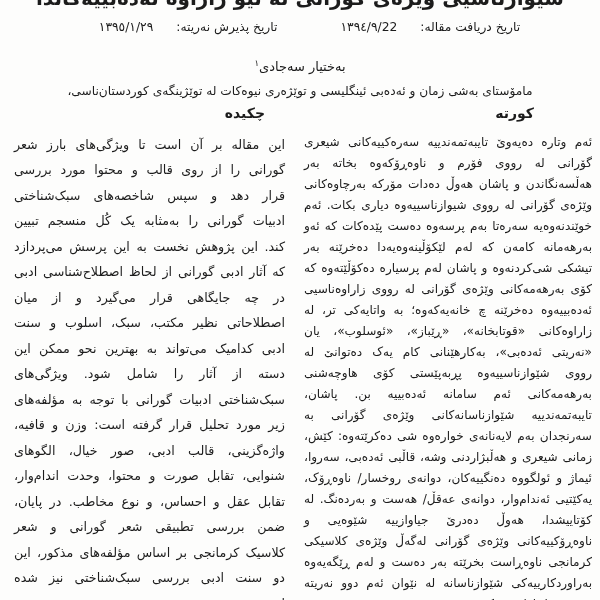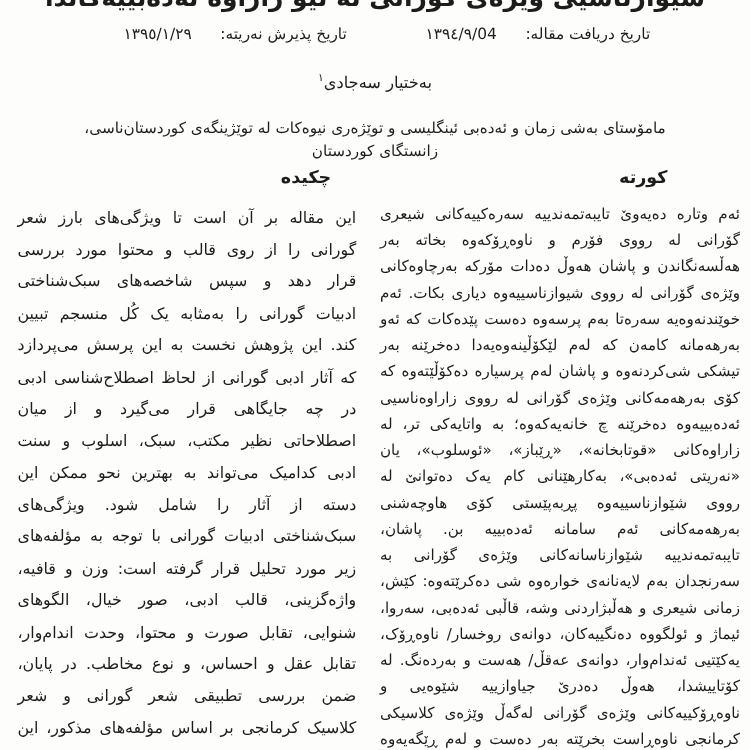--- a/index.html
+++ b/index.html
@@ -21,21 +21,21 @@
   }
   .dates-row {
     margin-top:7px;
     display:flex; justify-content:center; gap:44px;
     font-size:12.3px;
   }
   .date-item span { white-space:nowrap;margin-left:19px; }
   .author-line { text-align:center; margin-top:24px; font-size:13px; }
   .author-line sup { font-size:8.5px; }
   .affiliation { text-align:center; font-size:12.2px; line-height:16.5px; margin-top:2px; }
-  .affiliation.first { margin-top:20px; }
+  .affiliation.first { margin-top:9px; }
 
   .columns {
     display:flex; gap:15px;
     padding:2px 8px 0 10px;
     align-items:flex-start;
   }
   .col { box-sizing:border-box; }
   .col-heading {
     font-weight:bold; font-size:14px;
     text-align:right;
@@ -59,34 +59,33 @@
 
 <div class="page">
 
   <div class="title-clip">
     <div class="title-text">شێوازناسیی وێژەی گۆرانی لە نێو زاراوە ئەدەبییەکاندا</div>
   </div>
 
   <div class="dates-row">
     <span class="date-item">
       <span>تاریخ دریافت مقاله:</span>
-      <span>۱۳۹٤/۹/04</span>
+      <span>۱۳۹٤/۹/22</span>
     </span>
     <span class="date-item">
       <span>تاریخ پذیرش نەریتە:</span>
       <span>۱۳۹٥/۱/۲۹</span>
     </span>
   </div>
 
   <div class="author-line">
     <span>بەختیار سەجادی</span><sup>۱</sup>
   </div>
 
   <div class="affiliation first">مامۆستای بەشی زمان و ئەدەبی ئینگلیسی و توێژەری نیوەکات لە توێژینگەی کوردستان‌ناسی،</div>
-  <div class="affiliation">زانستگای کوردستان</div>
 
   <div class="columns">
 
     <div class="col kurdish">
       <div class="col-heading">کورته</div>
       <p class="body-text">ئەم وتارە دەیەوێ تایبەتمەندییە سەرەکییەکانی شیعری گۆرانی لە رووی فۆرم و ناوەڕۆکەوە بخاتە بەر هەڵسەنگاندن و پاشان هەوڵ دەدات مۆرکە بەرچاوەکانی وێژەی گۆرانی لە رووی شیوازناسییەوە دیاری بکات. ئەم خوێندنەوەیە سەرەتا بەم پرسەوە دەست پێدەکات کە ئەو بەرهەمانە کامەن کە لەم لێکۆڵینەوەیەدا دەخرێنە بەر تیشکی شی‌کردنەوە و پاشان لەم پرسیارە دەکۆڵێتەوە کە کۆی بەرهەمەکانی وێژەی گۆرانی لە رووی زاراوەناسیی ئەدەبییەوە دەخرێنە چ خانەیەکەوە؛ بە واتایەکی تر، لە زاراوەکانی «قوتابخانە»، «ڕێباز»، «ئوسلوب»، یان «نەریتی ئەدەبی»، بەکارهێنانی کام یەک دەتوانێ لە رووی شێوازناسییەوە پڕبەپێستی کۆی هاوچەشنی بەرهەمەکانی ئەم سامانە ئەدەبییە بن. پاشان، تایبەتمەندییە شێوازناسانەکانی وێژەی گۆرانی بە سەرنجدان بەم لایەنانەی خوارەوە شی دەکرێتەوە: کێش، زمانی شیعری و هەڵبژاردنی وشە، قاڵبی ئەدەبی، سەروا، ئیماژ و ئولگووە دەنگییەکان، دوانەی روخسار/ ناوەڕۆک، یەکێتیی ئەندام‌وار، دوانەی عەقڵ/ هەست و بەردەنگ. لە کۆتاییشدا، هەوڵ دەدرێ جیاوازییە شێوەیی و ناوەڕۆکییەکانی وێژەی گۆرانی لەگەڵ وێژەی کلاسیکی کرمانجی ناوەڕاست بخرێتە بەر دەست و لەم ڕێگەیەوە بەراوردکارییەکی شێوازناسانە لە نێوان ئەم دوو نەریتە ئەدەبییەدا ئاراستە بکرێ.</p>
 
     </div>
 
     <div class="col persian">

